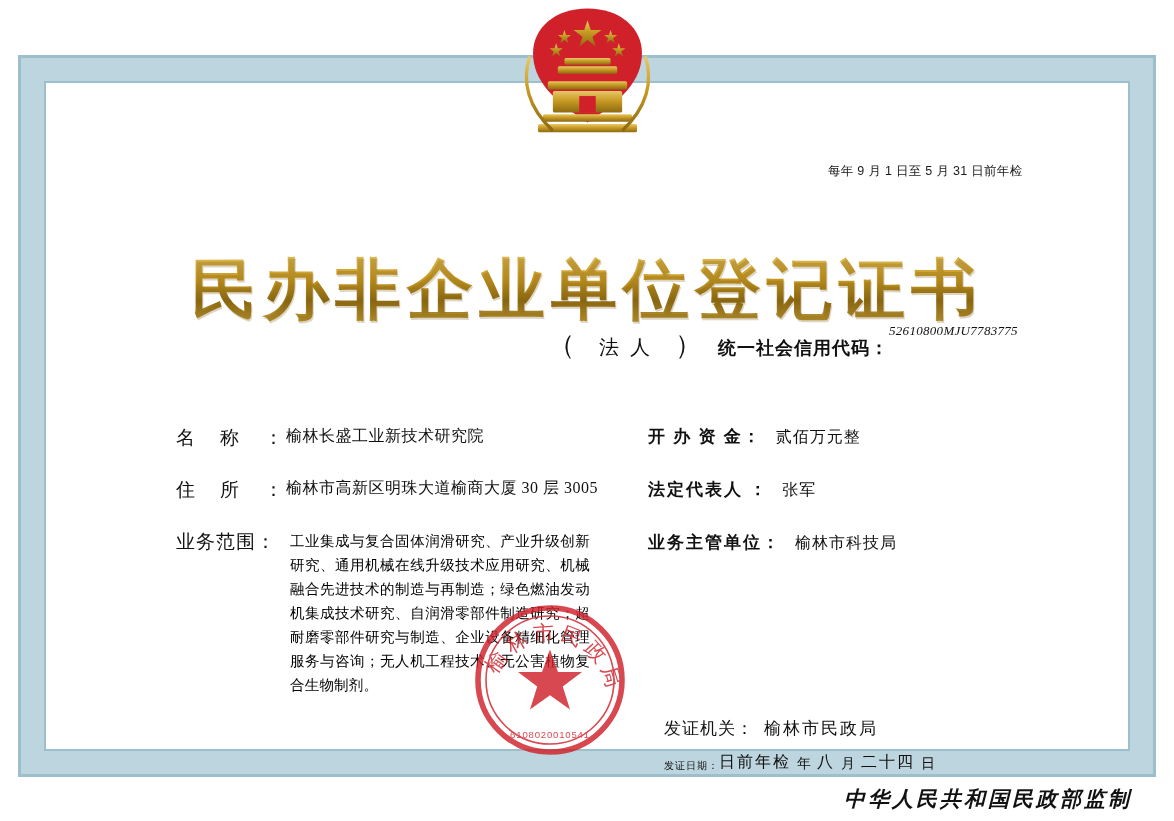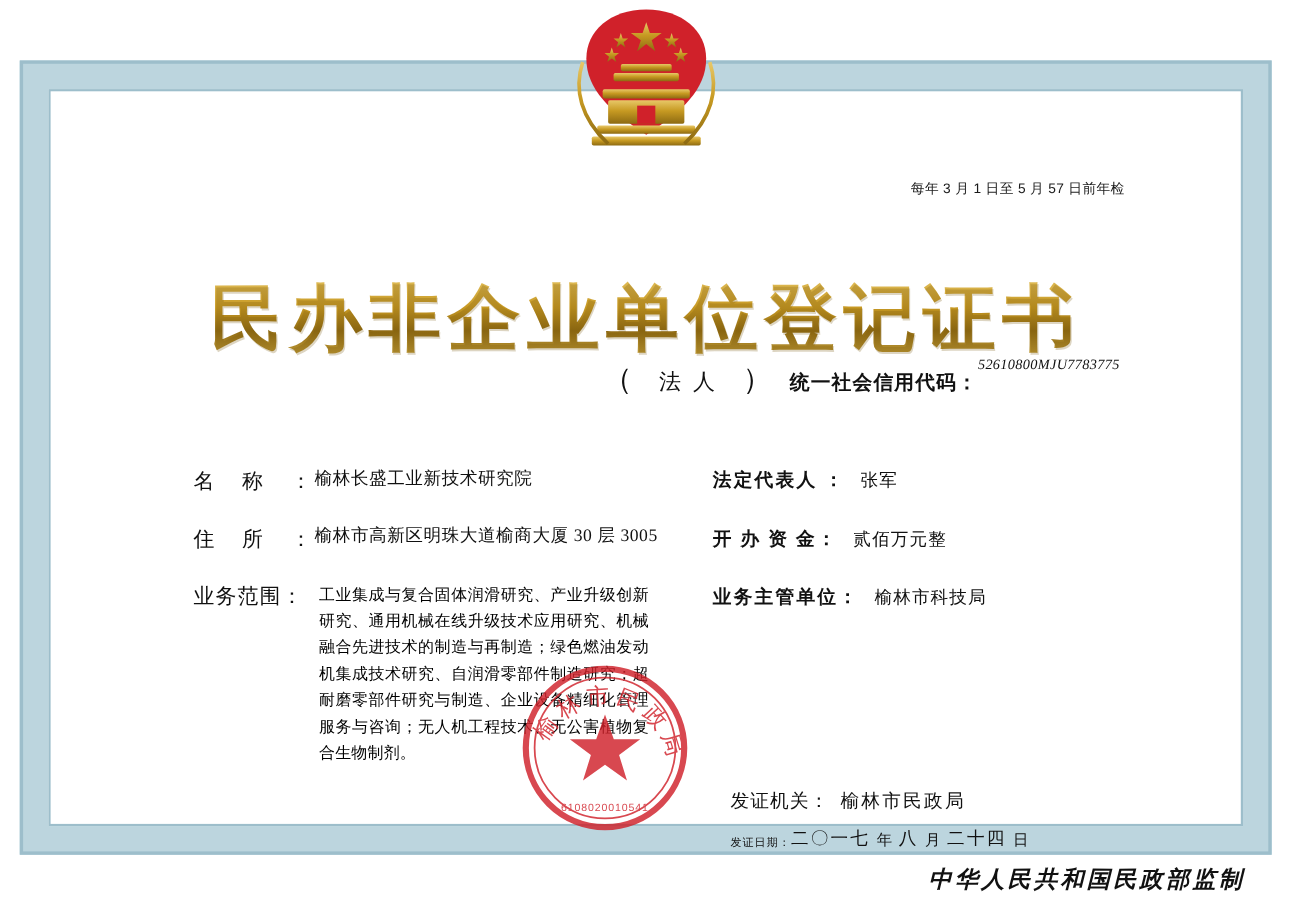--- a/index.html
+++ b/index.html
@@ -278,21 +278,21 @@
 
 <div id="certificate">
   <div class="border-band">
     <div class="border-dots"></div>
   </div>
   <div class="border-inner-edge"></div>
 
   <div class="paper">
 
     <div class="annual-note">
-      <div>每年 3 月 1 日至 5 月 57 日前年检</div>
+      <div>每年 9 月 1 日至 5 月 31 日前年检</div>
     </div>
 
     <div class="main-title">民办非企业单位登记证书</div>
 
     <div class="subtitle-row">
       <span class="paren">（</span>
       <span class="legal-person">法  人</span>
       <span class="paren">）</span>
       <span class="credit-label">统一社会信用代码：</span>
       <span class="credit-code">52610800MJU7783775</span>
@@ -321,45 +321,45 @@
       <div class="field-row">
         <span class="field-label">业务范围：</span>
         <span class="scope-value">工业集成与复合固体润滑研究、产业升级创新研究、通用机械在线升级技术应用研究、机械融合先进技术的制造与再制造；绿色燃油发动机集成技术研究、自润滑零部件制造研究；超耐磨零部件研究与制造、企业设备精细化管理服务与咨询；无人机工程技术、无公害植物复合生物制剂。</span>
       </div>
 
     </div>
 
     <div class="fields-right">
 
       <div class="r-row">
+        <span class="r-label">开 办 资 金：</span>
+        <span class="r-value">贰佰万元整</span>
+      </div>
+
+      <div class="r-row">
         <span class="r-label">法定代表人 ：</span>
         <span class="r-value">张军</span>
-      </div>
-
-      <div class="r-row">
-        <span class="r-label">开 办 资 金：</span>
-        <span class="r-value">贰佰万元整</span>
       </div>
 
       <div class="r-row">
         <span class="r-label">业务主管单位：</span>
         <span class="r-value">榆林市科技局</span>
       </div>
 
     </div>
 
     <div class="issue-block">
       <div class="issue-row">
         <span class="issue-label">发证机关：</span>
         <span class="issue-value">榆林市民政局</span>
       </div>
       <div class="issue-row">
         <span class="issue-label small">发证日期：</span>
         <span class="date-line">
-          <span class="date-part">二〇一七</span>
+          <span class="date-part">日前年检</span>
           <span class="date-unit">年</span>
           <span class="date-part">八</span>
           <span class="date-unit">月</span>
           <span class="date-part">二十四</span>
           <span class="date-unit">日</span>
         </span>
       </div>
     </div>
 
   </div>

